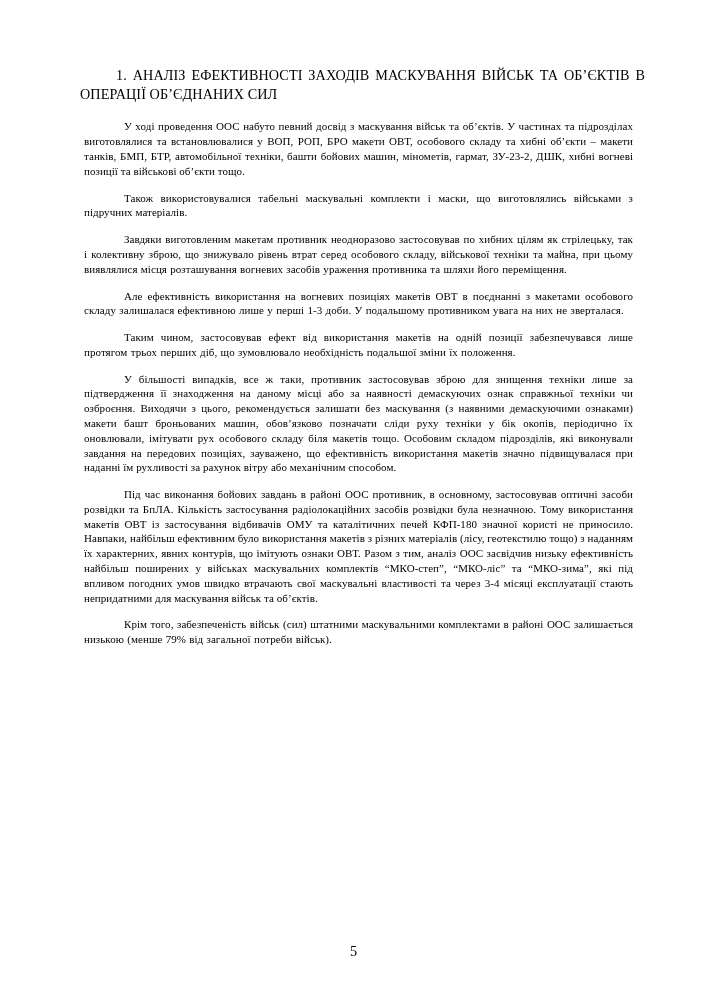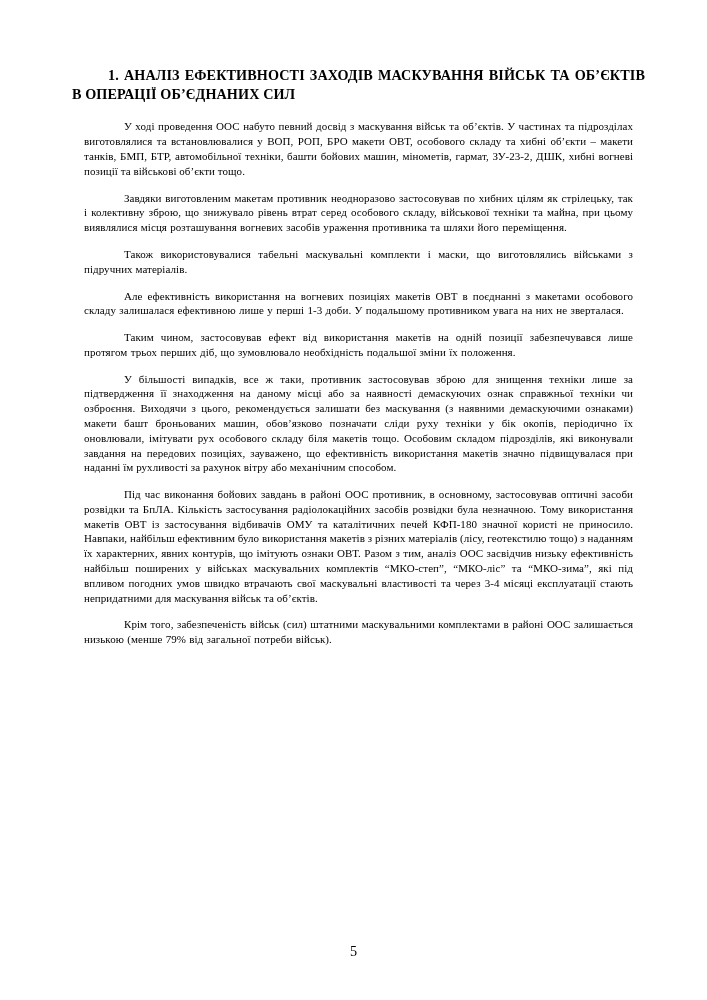--- a/index.html
+++ b/index.html
@@ -17,25 +17,25 @@
   }
   .page {
     box-sizing: border-box;
     width: 707px;
     height: 1000px;
     padding: 66px 62px 0 72px;
     position: relative;
   }
   .doc-title {
     font-size: 14.2px;
-    font-weight: bold;
+    font-weight: normal;
     line-height: 1.32;
     text-align: justify;
     text-indent: 36px;
-    margin: 0 0 16px 0;
+    margin: 0 0 16px 8px;
     letter-spacing: 0.1px;
   }
   .para {
     font-size: 11px;
     line-height: 1.345;
     text-align: justify;
     text-indent: 40px;
     margin: 12px;
     letter-spacing: 0.05px;
   }
@@ -52,22 +52,22 @@
   }
 </style>
 </head>
 <body>
 
 <div class="page">
 
   <h1 class="doc-title">1. АНАЛІЗ ЕФЕКТИВНОСТІ ЗАХОДІВ МАСКУВАННЯ ВІЙСЬК ТА ОБ’ЄКТІВ В ОПЕРАЦІЇ ОБ’ЄДНАНИХ СИЛ</h1>
 
   <p class="para">У ході проведення ООС набуто певний досвід з маскування військ та об’єктів. У частинах та підрозділах виготовлялися та встановлювалися у ВОП, РОП, БРО макети ОВТ, особового складу та хибні об’єкти – макети танків, БМП, БТР, автомобільної техніки, башти бойових машин, мінометів, гармат, ЗУ-23-2, ДШК, хибні вогневі позиції та військові об’єкти тощо.</p>
+  <p class="para">Також використовувалися табельні маскувальні комплекти і маски, що виготовлялись військами з підручних матеріалів.</p>
   <p class="para spaced-word">Завдяки виготовленим макетам противник неодноразово застосовував по хибних цілям як стрілецьку, так і колективну зброю, що знижувало рівень втрат серед особового складу, військової техніки та майна, при цьому виявлялися місця розташування вогневих засобів ураження противника та шляхи його переміщення.</p>
-  <p class="para">Також використовувалися табельні маскувальні комплекти і маски, що виготовлялись військами з підручних матеріалів.</p>
   <p class="para spaced-word">Але ефективність використання на вогневих позиціях макетів ОВТ в поєднанні з макетами особового складу залишалася ефективною лише у перші 1-3 доби. У подальшому противником увага на них не зверталася.</p>
   <p class="para spaced-word">Таким чином, застосовував ефект від використання макетів на одній позиції забезпечувався лише протягом трьох перших діб, що зумовлювало необхідність подальшої зміни їх положення.</p>
   <p class="para">У більшості випадків, все ж таки, противник застосовував зброю для знищення техніки лише за підтвердження її знаходження на даному місці або за наявності демаскуючих ознак справжньої техніки чи озброєння. Виходячи з цього, рекомендується залишати без маскування (з наявними демаскуючими ознаками) макети башт броньованих машин, обов’язково позначати сліди руху техніки у бік окопів, періодично їх оновлювали, імітувати рух особового складу біля макетів тощо. Особовим складом підрозділів, які виконували завдання на передових позиціях, зауважено, що ефективність використання макетів значно підвищувалася при наданні їм рухливості за рахунок вітру або механічним способом.</p>
   <p class="para">Під час виконання бойових завдань в районі ООС противник, в основному, застосовував оптичні засоби розвідки та БпЛА. Кількість застосування радіолокаційних засобів розвідки була незначною. Тому використання макетів ОВТ із застосування відбивачів ОМУ та каталітичних печей КФП-180 значної користі не приносило. Навпаки, найбільш ефективним було використання макетів з різних матеріалів (лісу, геотекстилю тощо) з наданням їх характерних, явних контурів, що імітують ознаки ОВТ. Разом з тим, аналіз ООС засвідчив низьку ефективність найбільш поширених у військах маскувальних комплектів “МКО-степ”, “МКО-ліс” та “МКО-зима”, які під впливом погодних умов швидко втрачають свої маскувальні властивості та через 3-4 місяці експлуатації стають непридатними для маскування військ та об’єктів.</p>
   <p class="para spaced-word">Крім того, забезпеченість військ (сил) штатними маскувальними комплектами в районі ООС залишається низькою (менше 79% від загальної потреби військ).</p>
 
   <div class="page-number">5</div>
 </div>
 
 </body></html>

